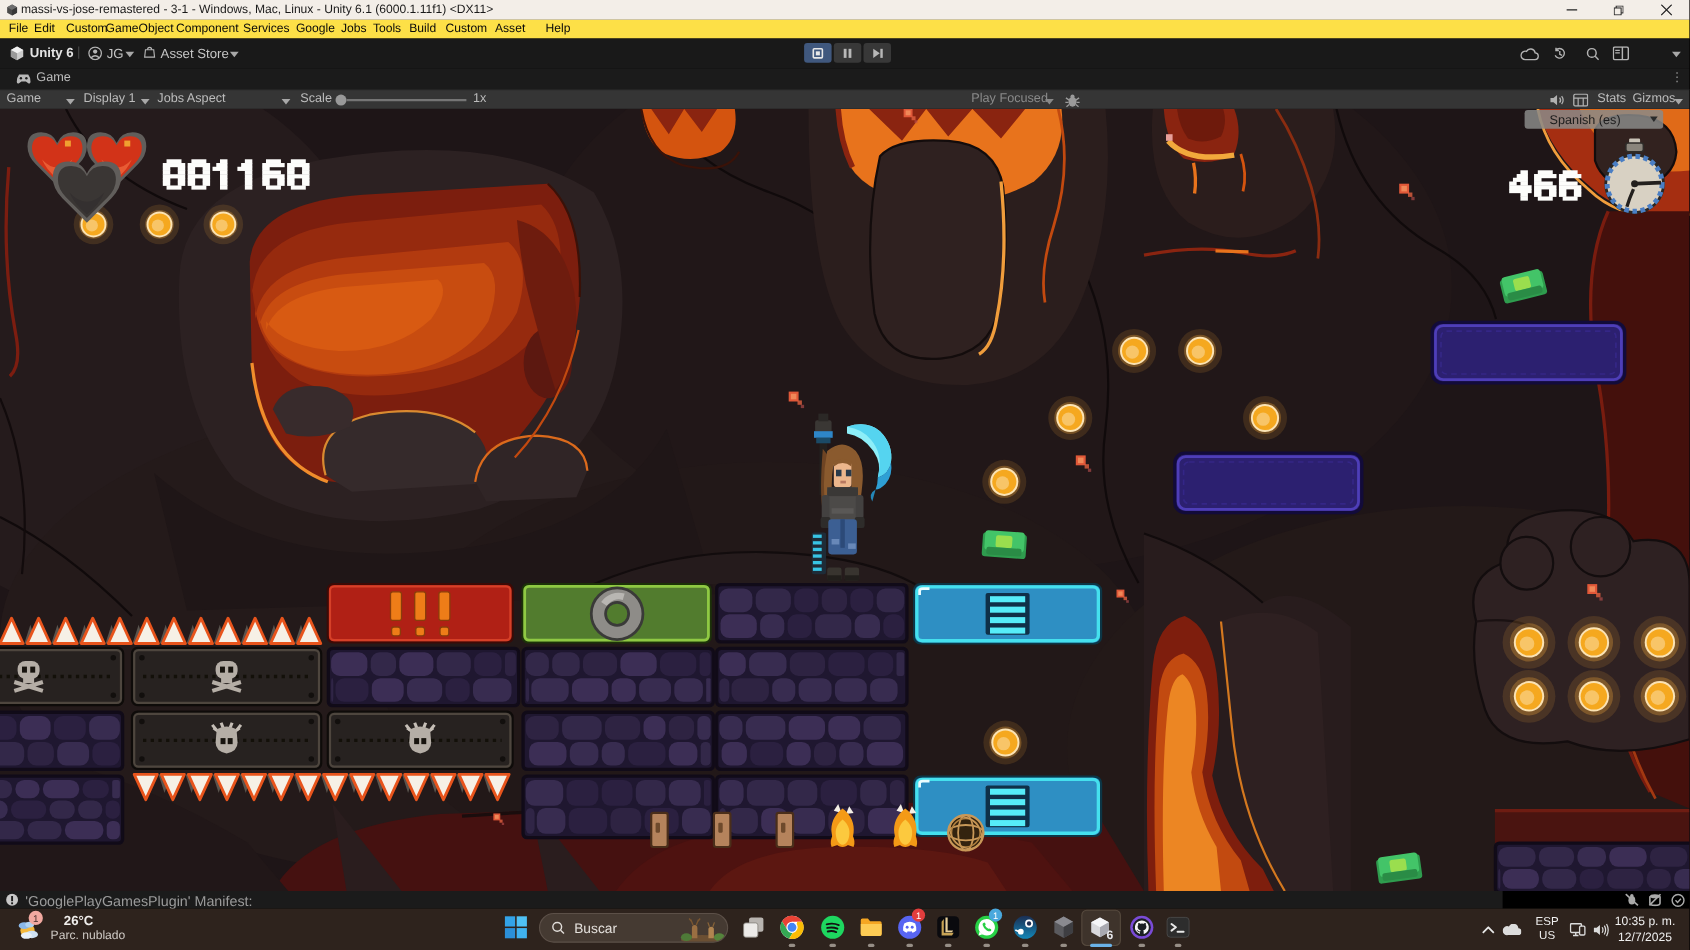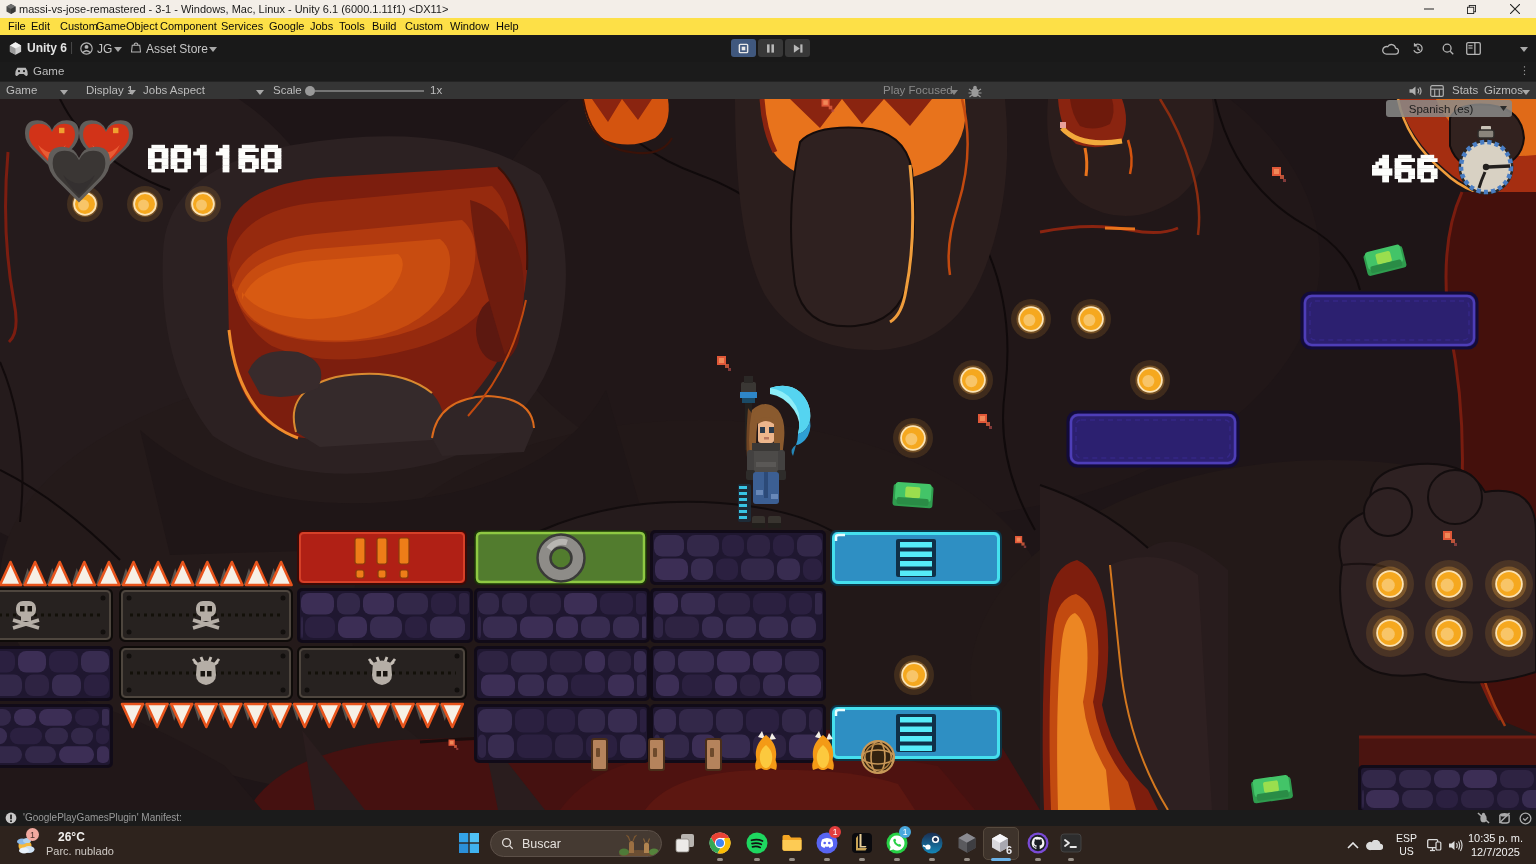--- a/index.html
+++ b/index.html
@@ -12,21 +12,21 @@
 #menubar { position:absolute; left:0; top:18px; width:1536px; height:17px; background:#fde047; font-size:11px; color:#0a0a0a;padding-left:19px; }
 #toolbar { position:absolute; left:0; top:35px; width:1536px; height:27px; background:#191919; color:#c6c6c6; font-size:12px; }
 #toolbar .abs { position:absolute; }
 .pb { position:absolute; top:4px; width:25px; height:18px; border-radius:3px; background:#383838; display:flex; align-items:center; justify-content:center; }
 .pb.on { background:#40587e; }
 .caret { display:inline-block; width:0; height:0; border-left:4px solid transparent; border-right:4px solid transparent; border-top:5px solid #a8a8a8; }
 #tabrow { position:absolute; left:0; top:62px; width:1536px; height:19px; background:#1b1b1b; color:#bdbdbd; }
 #gtoolbar { position:absolute; left:0; top:81px; width:1536px; height:18px; background:#353535; border-top:1px solid #242424; color:#bcbcbc; font-size:11.5px; }
 #gtoolbar .abs { position:absolute; top:2px; }
 #viewport { position:absolute; left:0; top:99px; width:1536px; height:711px; background:#1e1517; }
-#statusbar { position:absolute; left:0; top:810px; width:1536px; height:16px; background:#1b1b1b; color:#9a9a9a; font-size:10px; }
+#statusbar { position:absolute; left:0; top:810px; width:1366px; height:16px; background:#1b1b1b; color:#9a9a9a; font-size:13px; }
 #taskbar { position:absolute; left:0; top:826px; width:1536px; height:38px; background:#2e231d; }
 </style></head>
 <body>
 <div id="page">
 
 <div id="titlebar">
   <svg style="position:absolute;left:5px;top:3px" width="12" height="12" viewBox="0 0 24 24">
         <path d="M12 2 L21 7 L21 17 L12 22 L3 17 L3 7 Z" fill="#4a4a4a"></path>
         <path d="M12 2 L21 7 L12 12 L3 7 Z" fill="#6e6e6e"></path>
         <path d="M12 12 L21 7 L21 17 L12 22 Z" fill="#383838"></path>
@@ -57,21 +57,21 @@
       <span style="position:absolute;left:31px;top:2px">Edit</span>
       <span style="position:absolute;left:60px;top:2px">Custom</span>
       <span style="position:absolute;left:96px;top:2px">GameObject</span>
       <span style="position:absolute;left:160px;top:2px">Component</span>
       <span style="position:absolute;left:221px;top:2px">Services</span>
       <span style="position:absolute;left:269px;top:2px">Google</span>
       <span style="position:absolute;left:310px;top:2px">Jobs</span>
       <span style="position:absolute;left:339px;top:2px">Tools</span>
       <span style="position:absolute;left:372px;top:2px">Build</span>
       <span style="position:absolute;left:405px;top:2px">Custom</span>
-      <span style="position:absolute;left:450px;top:2px">Window</span>
+      <span style="position:absolute;left:450px;top:2px">Asset</span>
       <span style="position:absolute;left:496px;top:2px">Help</span>
     </div>
 
 <div id="toolbar">
   <svg class="abs" style="left:8px;top:6px" width="15" height="15" viewBox="0 0 24 24">
         <path d="M12 2 L21 7 L21 17 L12 22 L3 17 L3 7 Z" fill="#ccc"></path>
         <path d="M12 2 L21 7 L12 12 L3 7 Z" fill="#f0f0f0"></path>
         <path d="M12 12 L12 22 L3 17 L3 7 Z" fill="#999"></path>
       </svg>
   <b class="abs" style="left:27px;top:6px;color:#e4e4e4">Unity 6</b>
@@ -134,21 +134,21 @@
         <circle cx="6" cy="5" r="1.3" fill="#1b1b1b"></circle>
         <circle cx="12" cy="5" r="1.3" fill="#1b1b1b"></circle>
       </svg>
   <span style="position:absolute;left:33px;top:3px;font-size:11.5px">Game</span>
   <span style="position:absolute;right:6px;top:2px;color:#989898;font-size:11px">⋮</span>
 </div>
 
 <div id="gtoolbar">
   <span class="abs" style="left:6px">Game</span>
       <span class="caret abs" style="left:60px;top:8px"></span>
-  <span class="abs" style="left:86px">Display 1</span>
+  <span class="abs" style="left:76px">Display 1</span>
       <span class="caret abs" style="left:128px;top:8px"></span>
   <span class="abs" style="left:143px">Jobs Aspect</span>
       <span class="caret abs" style="left:256px;top:8px"></span>
   <span class="abs" style="left:273px">Scale</span>
   <svg class="abs" style="left:302px;top:3px" width="126" height="12">
         <circle cx="8" cy="6" r="5" fill="#999"></circle>
         <line x1="13" y1="6" x2="122" y2="6" stroke="#757575" stroke-width="2"></line>
       </svg>
   <span class="abs" style="left:430px">1x</span>
   <span class="abs" style="left:883px;color:#8a8a8a">Play Focused</span>

